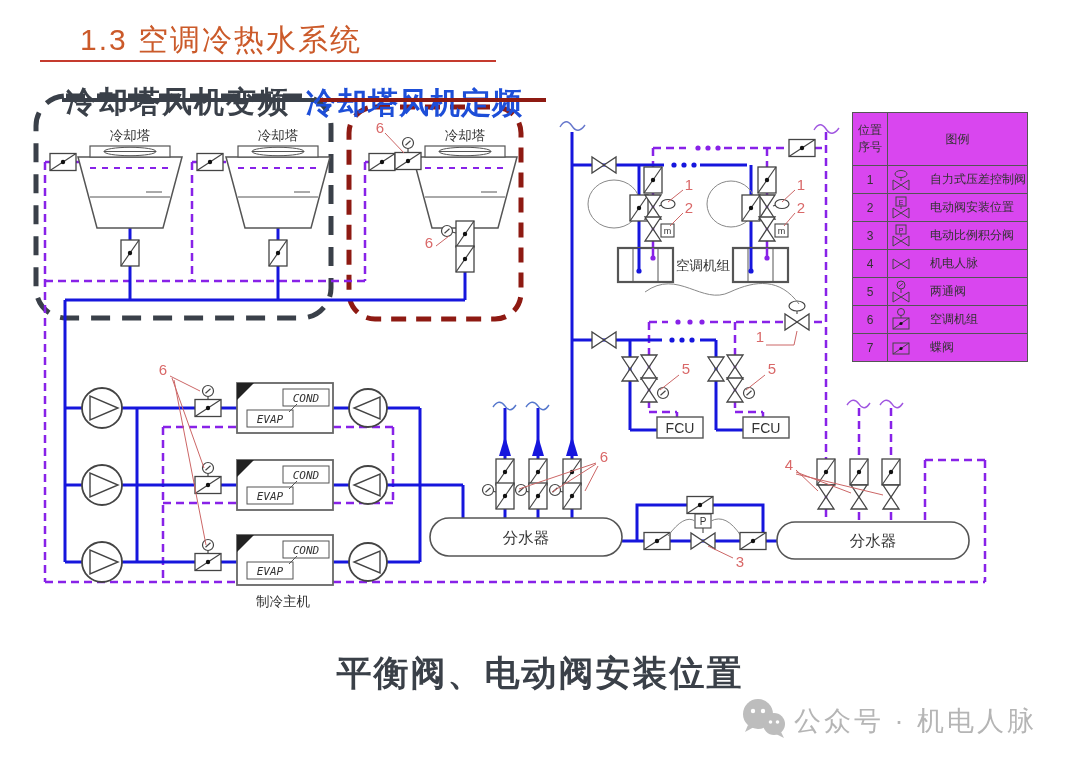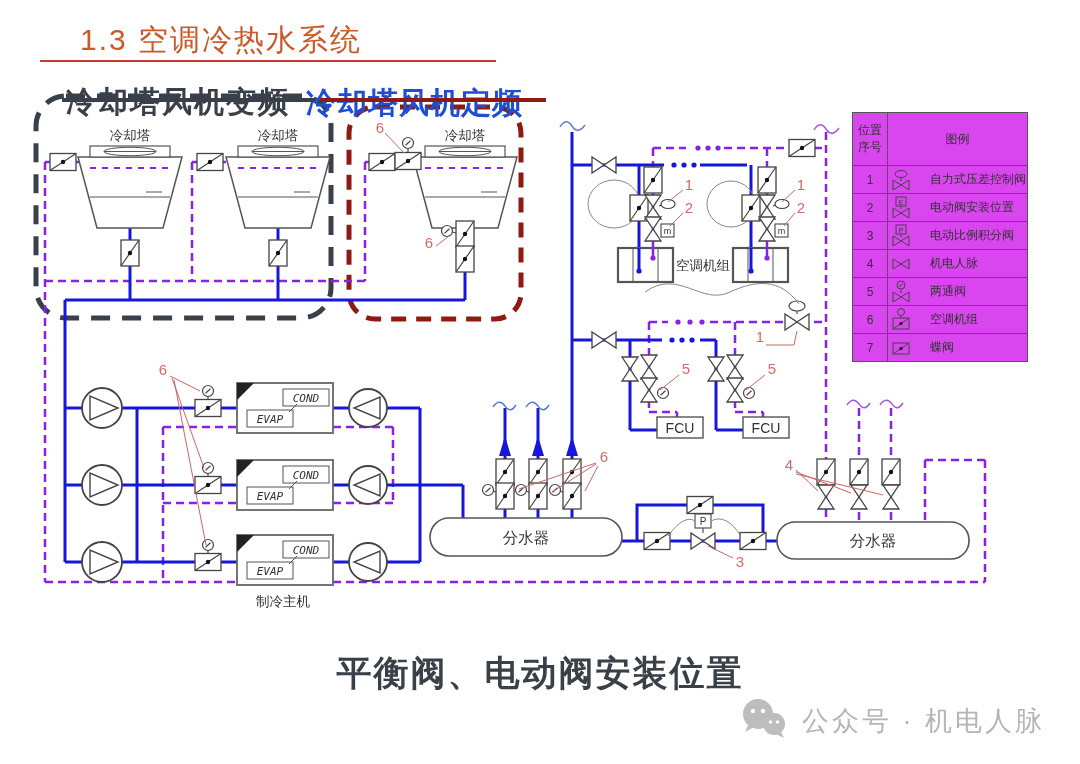--- a/index.html
+++ b/index.html
@@ -8,21 +8,21 @@
   #stage{position:relative;width:1080px;height:764px;background:#fff;}
   #title{left:40px;top:20px;font-size:30px;letter-spacing:2px;color:#CB5A2A;font-weight:500;margin-left:40px;}
   #title-underline{left:40px;top:60px;width:456px;height:2px;background:#C53B2E;}
   #label-variable{left:66px;top:82px;font-size:30px;font-weight:bold;letter-spacing:2px;color:#3A4049;}
   #label-fixed{left:306px;top:83px;font-size:30px;font-weight:bold;letter-spacing:1px;color:#1d4ed8;text-align:right;}
   .strike{height:4px;top:98px;}
   #strike-a{left:62px;width:252px;background:#3A4049;}
   #strike-b{left:320px;width:226px;background:#8E1A12;}
   #caption{left:0;top:650px;width:1080px;text-align:center;font-size:35px;font-weight:600;
     letter-spacing:2px;color:#3A4048;}
-  #watermark{left:738px;top:696px;display:flex;align-items:center;gap:12px;color:#B5B5B5;}
+  #watermark{left:738px;top:696px;display:flex;align-items:center;gap:4px;color:#B5B5B5;}
   #watermark .wtext{font-size:27px;letter-spacing:3px;}
   svg text{font-family:"Liberation Sans",sans-serif;fill:#333;}
   svg text.cad{font-family:"DejaVu Sans Mono","Liberation Mono",monospace;font-style:italic;}
   svg text.callout{fill:#D96868;font-size:15px;}
   
   #legend{left:852px;top:112px;width:176px;border-collapse:collapse;table-layout:fixed;
     font-size:12px;color:#333;background:#d946ef;}
   #legend td{border:1px solid #555;padding:0 2px;height:27px;overflow:hidden;white-space:nowrap;}
   #legend td.num{width:30px;text-align:center;}
   #legend tr.hdr td{height:52px;text-align:center;}

